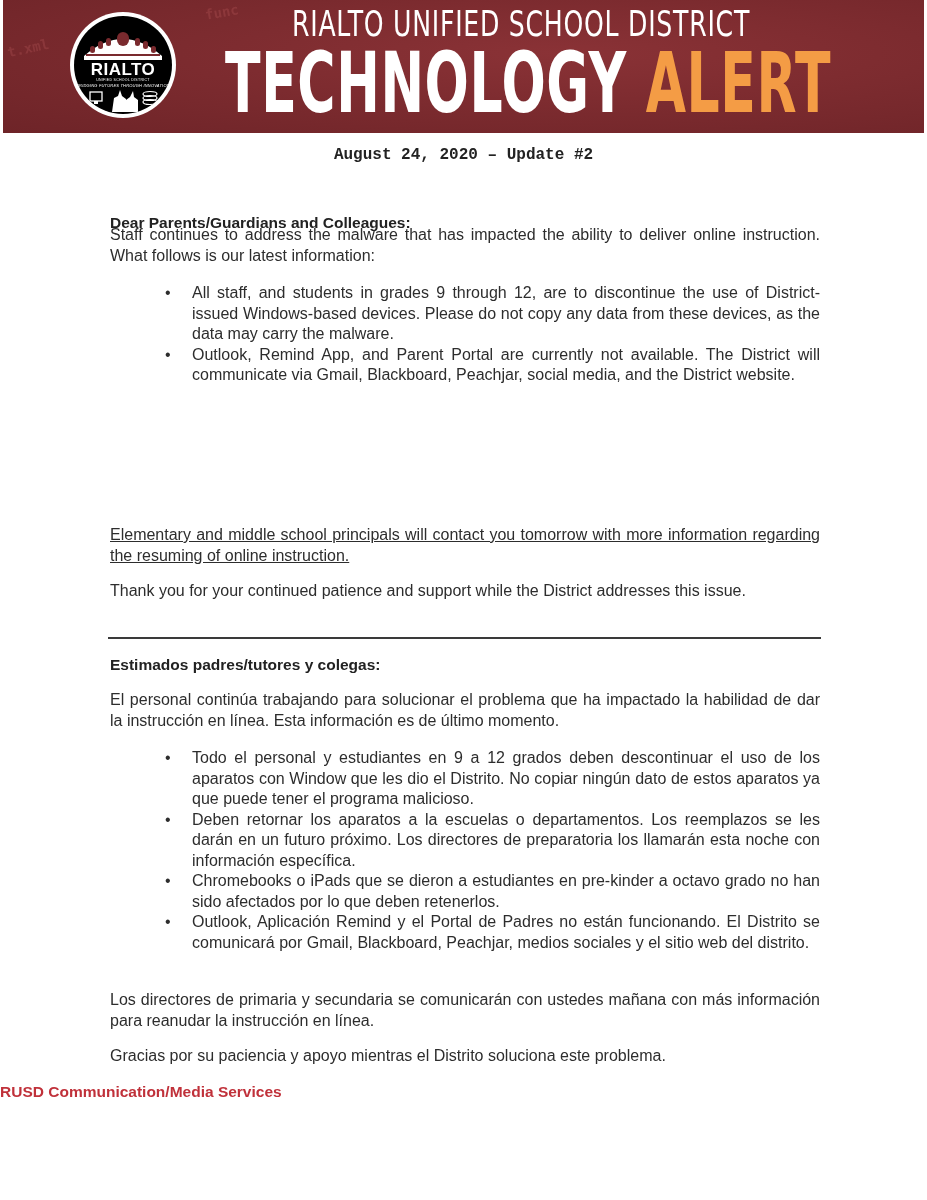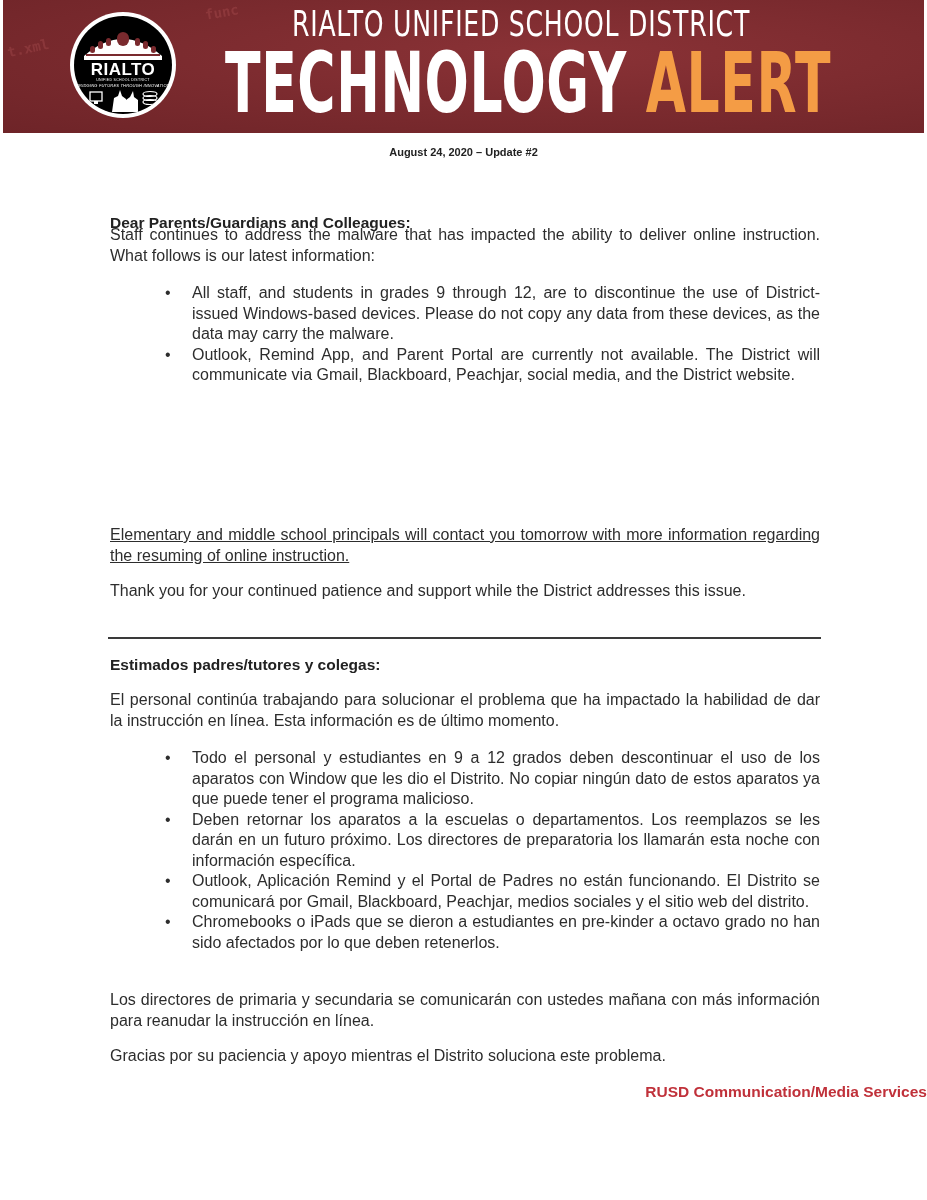--- a/index.html
+++ b/index.html
@@ -49,33 +49,33 @@
     .banner-title {
       position: absolute; left: 222px; top: 40px; white-space: nowrap;
       font-family: "DejaVu Sans", sans-serif; font-weight: bold; font-size: 84px;
       line-height: 86px; transform: scaleX(0.62); transform-origin: left top; letter-spacing: 1px;
     }
     .banner-title .w1 { color: #ffffff; }
     .banner-title .w2 { color: #f49c45; }
 
     .date-line {
       position: absolute; left: 0; right: 0; top: 146px; text-align: center;
-      font-weight: bold; font-size: 11px; color: #222;
+      font-weight: bold; font-size: 16px; color: #222; font-family: Liberation Mono, monospace;
     }
     .doc { position: absolute; left: 110px; width: 710px; font-size: 16px; line-height: 20.5px; color: #2d2d2d; }
     .doc p { text-align: justify; }
     .salutation { font-weight: bold; font-size: 15.5px; color: #222; }
     ul.bullets { list-style: none; }
     ul.bullets li { position: relative; padding-left: 82px; text-align: justify; }
     ul.bullets li::before {
       content: "\2022"; position: absolute; left: 55px; top: 0; font-size: 16px;
     }
     .rule { position: absolute; left: 108px; width: 713px; top: 637px; height: 2px; background: #3a3a3a; }
     .signature {
-      position: absolute; left: 0; right: 0; top: 1083px; text-align: right;
+      position: absolute; left: 0; right: 0; top: 1083px; text-align: left;
       color: #c0313a; font-weight: bold; font-size: 15.5px;
     }
   </style>
 </head>
 <body>
 
 <div class="banner">
   <span class="bg-code" style="left:202px;top:4px;transform:rotate(-10deg);">func</span>
   <span class="bg-code" style="left:4px;top:40px;transform:rotate(-12deg);">t.xml</span>
 
@@ -142,22 +142,22 @@
 <div class="doc" style="top:655px;">
   <p class="salutation">Estimados padres/tutores y colegas:</p>
 </div>
 <div class="doc" style="top:690px;">
   <p>El personal continúa trabajando para solucionar el problema que ha impactado la habilidad de dar la instrucción en línea. Esta información es de último momento.</p>
 </div>
 <div class="doc" style="top:748px;">
   <ul class="bullets">
     <li>Todo el personal y estudiantes en 9 a 12 grados deben descontinuar el uso de los aparatos con Window que les dio el Distrito. No copiar ningún dato de estos aparatos ya que puede tener el programa malicioso.</li>
     <li>Deben retornar los aparatos a la escuelas o departamentos. Los  reemplazos se les darán en un futuro próximo.  Los directores de preparatoria los llamarán esta noche con información específica.</li>
+    <li>Chromebooks o iPads que se dieron a estudiantes en pre-kinder a octavo grado no han sido afectados por lo que deben retenerlos.</li>
     <li>Outlook, Aplicación Remind y el Portal de Padres no están funcionando. El Distrito se comunicará por Gmail, Blackboard, Peachjar, medios sociales y el sitio web del distrito.</li>
-    <li>Chromebooks o iPads que se dieron a estudiantes en pre-kinder a octavo grado no han sido afectados por lo que deben retenerlos.</li>
   </ul>
 </div>
 <div class="doc" style="top:990px;">
   <p>Los directores de primaria y secundaria se comunicarán con ustedes mañana con más información para reanudar la instrucción en línea.</p>
 </div>
 <div class="doc" style="top:1046px;">
   <p>Gracias por su paciencia y apoyo mientras el Distrito soluciona este problema.</p>
 </div>
 
 <div class="signature">RUSD Communication/Media Services</div>

